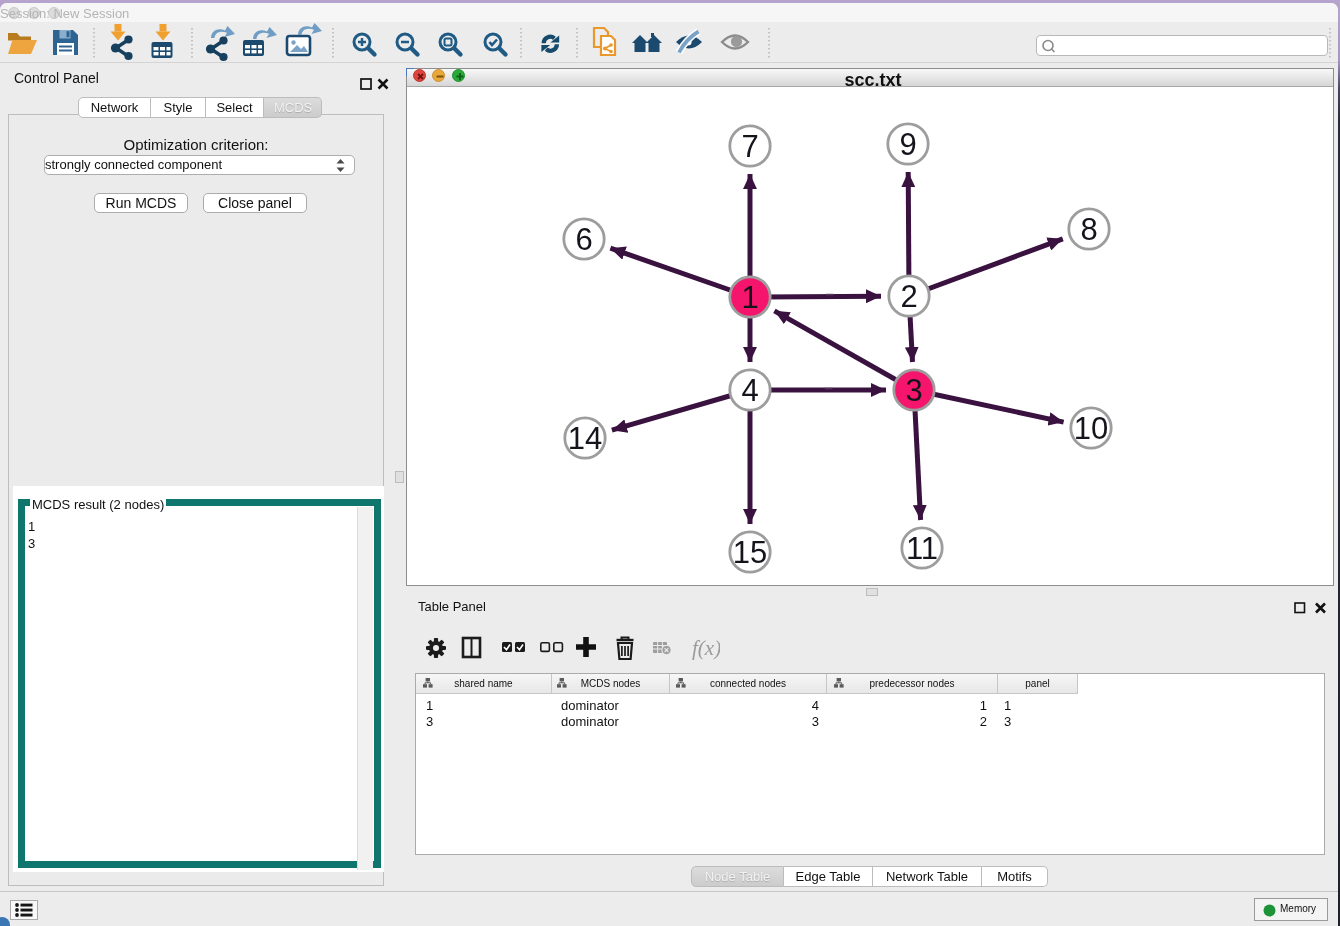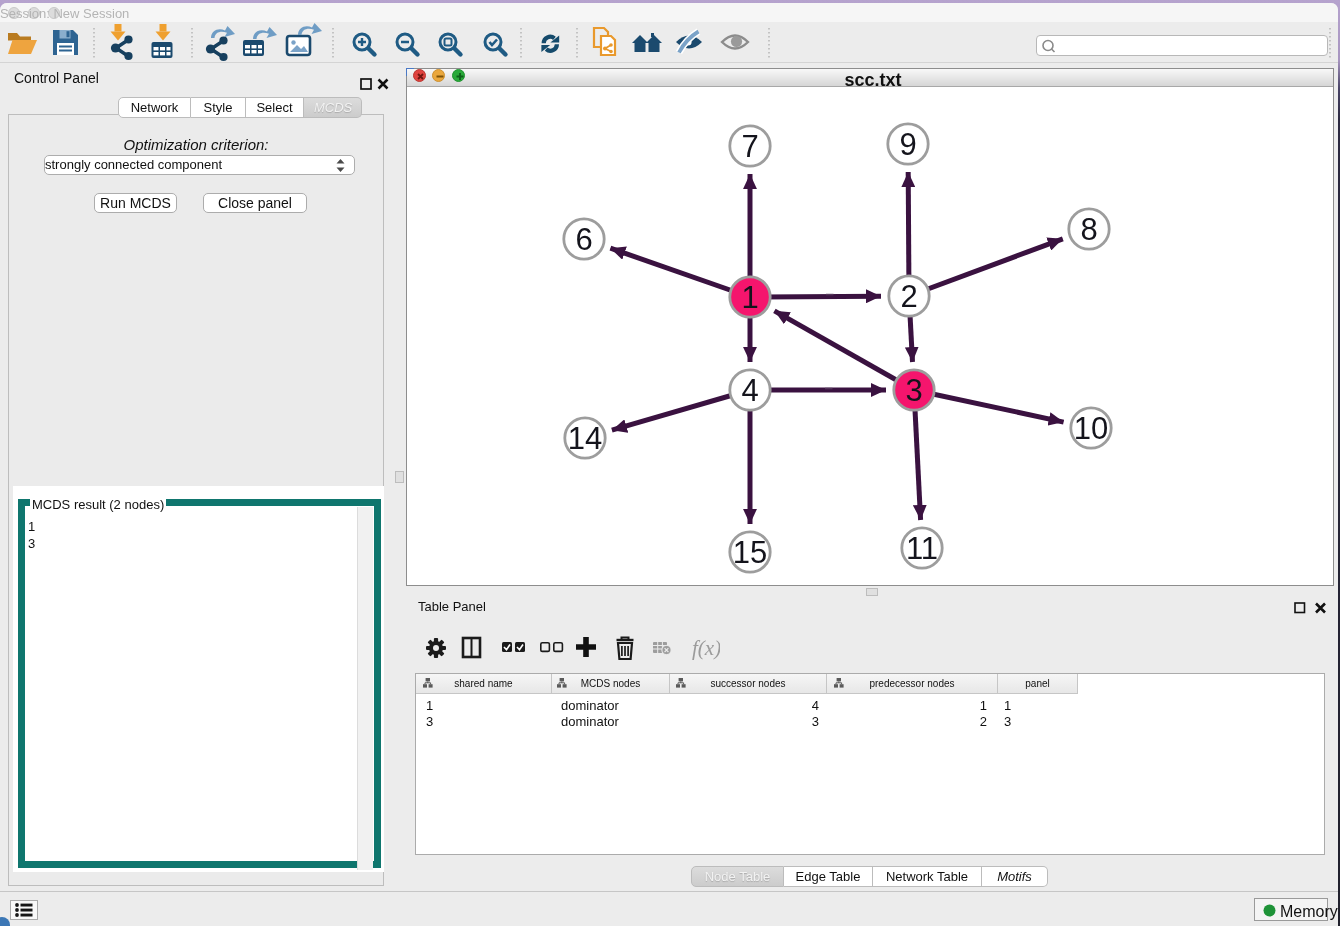--- a/index.html
+++ b/index.html
@@ -13,43 +13,43 @@
   #title-text { position:absolute; top:3px; left:0; width:1338px; text-align:left; font-size:13px; color:#b4b4b4; }
   
   #toolbar { position:absolute; left:0; top:19px; width:1338px; height:41px; background:#ececec; border-bottom:1px solid #d4d4d4; }
   #searchbox { position:absolute; left:1036px; top:13px; width:292px; height:21px; background:#fff; border:1px solid #b8b8b8; border-radius:4px; }
   
   #cpanel { position:absolute; left:0; top:60px; width:392px; height:828px; background:#ececec; }
   #cp-title { position:absolute; left:14px; top:7px; font-size:14px; color:#111; }
   .tabrow { position:absolute; height:21px; display:flex; z-index:3; }
   .tab { height:21px; border:1px solid #bcbcbc; border-left:none; background:#fff; font-size:13px; color:#111; text-align:center; line-height:20px; padding:0 10px; }
   .tab.first { border-left:1px solid #bcbcbc; border-radius:5px 0 0 5px; }
-  .tab.last { border-radius:0 5px 5px 0;font-style:italic; }
+  .tab.last { border-radius:0 5px 5px 0; }
   .tab.sel { background:linear-gradient(#dcdcdc,#cccccc); color:#f2f2f2; text-shadow:0 1px 1px #aaa; }
   #cp-content { position:absolute; left:8px; top:51px; width:376px; height:772px; background:#ebebeb; border:1px solid #bdbdbd; }
-  #optlabel { position:absolute; left:0; top:21px; width:100%; text-align:center; font-size:15px; color:#111;font-style:italic; }
+  #optlabel { position:absolute; left:0; top:21px; width:100%; text-align:center; font-size:15px; color:#111; }
   #dropdown { position:absolute; left:35px; top:40px; width:311px; height:20px; background:#fff; border:1px solid #adadad; border-radius:5px; font-size:13px; color:#111; line-height:18px; }
   .btn { position:absolute; height:20px; background:#fff; border:1px solid #acacac; border-radius:5px; font-size:14px; color:#111; text-align:center; line-height:18px; }
   #mcdsbox { position:absolute; left:9px; top:384px; width:363px; height:369px; background:#fff; border:7px solid #0f766e; }
   #mcdslabel { position:absolute; left:5px; top:-9px; background:#fff; padding:0 2px; font-size:13px; color:#111; }
   
   
   #netwin { position:absolute; left:406px; top:65px; width:928px; height:518px; background:#fff; border:1px solid #8d8d8d; }
   #nettitle { position:absolute; left:0; top:0; width:100%; height:18px; background:linear-gradient(#f8f8f8,#d6d6d6); border-bottom:1px solid #a8a8a8; }
   .mac { position:absolute; top:0px; width:13px; height:13px; border-radius:50%; }
   #nettitletext { position:absolute; left:3px; top:1px; width:100%; text-align:center; font-size:18px; font-weight:bold; color:#111; }
   
   #tpanel { position:absolute; left:392px; top:594px; width:946px; height:294px; background:#ececec; }
   #tp-title { position:absolute; left:26px; top:2px; font-size:13px; color:#111; }
   #ttable { position:absolute; left:23px; top:76px; width:910px; height:182px; background:#fff; border:1px solid #ababab; }
   .hdrcell { position:absolute; top:0; height:20px; background:linear-gradient(#f6f6f6,#e7e7e7); border-right:1px solid #c6c6c6; border-bottom:1px solid #c6c6c6; font-size:10px; color:#111; text-align:center; line-height:20px; }
   .rowtxt { position:absolute; font-size:13px; color:#111; }
   
   #statusbar { position:absolute; left:0; top:888px; width:1338px; height:32px; background:#ececec; border-top:1px solid #c6c6c6; }
-  #membtn { position:absolute; left:1254px; top:6px; width:74px; height:23px; background:#f4f4f4; border:1px solid #9a9a9a; font-size:16px; color:#111; }
+  #membtn { position:absolute; left:1254px; top:6px; width:74px; height:23px; background:#f4f4f4; border:1px solid #9a9a9a; font-size:10px; color:#111; }
   #listbtn { position:absolute; left:10px; top:8px; width:28px; height:20px; background:#f8f8f8; border:1px solid #aaa; }
 </style>
 </head>
 <body>
 <div id="win">
   <div id="titlebar">
     <div class="tl" style="left:8px;"></div>
     <div class="tl" style="left:28px;"></div>
     <div class="tl" style="left:48px;"></div>
     <div id="title-text">Session: New Session</div>
@@ -199,33 +199,33 @@
       </svg>
     </div>
   </div>
   <div id="cpanel">
     <div id="cp-title">Control Panel</div>
     <svg class="abs" style="left:360px; top:15px;" width="30" height="13" viewBox="0 0 30 13">
       <rect x="1" y="1" width="10" height="10" fill="none" stroke="#111" stroke-width="1.7"></rect>
       <path d="M18.5,1.5 L27.5,10.5 M27.5,1.5 L18.5,10.5" stroke="#111" stroke-width="2.5"></path>
     </svg>
     <div class="tabrow" style="left:78px; top:34px;">
-      <div class="tab first" style="width:73px;margin-left:40px;">Network</div>
+      <div class="tab first" style="width:73px;">Network</div>
         <div class="tab" style="width:55px;">Style</div>
         <div class="tab" style="width:58px;">Select</div>
         <div class="tab sel last" style="width:58px;">MCDS</div>
     </div>
     <div id="cp-content">
       <div id="optlabel">Optimization criterion:</div>
       <div id="dropdown">strongly connected component
       <svg style="position:absolute; right:8px; top:2px;" width="11" height="15" viewBox="0 0 11 15">
         <path d="M1.5,5.5 L5.5,1 L9.5,5.5 z M1.5,9.5 L5.5,14 L9.5,9.5 z" fill="#4a4a4a"></path>
       </svg>
     </div>
-      <div class="btn" style="left:85px; top:78px; width:83px;">Run MCDS</div>
+      <div class="btn" style="left:85px; top:78px; width:94px;">Run MCDS</div>
       <div class="btn" style="left:194px; top:78px; width:104px;">Close panel</div>
       <div style="position:absolute; left:4px; top:371px; width:371px; height:386px; background:#fff;"></div>
       <div id="mcdsbox">
         <div id="mcdslabel">MCDS result (2 nodes)</div>
         <div style="position:absolute; left:3px; top:13px; font-size:13px; color:#111; line-height:16.5px;">1<br>3</div>
         <div style="position:absolute; right:1px; top:1px; width:16px; height:363px; background:#f1f1f1; border-left:1px solid #dcdcdc;"></div>
       </div>
     </div>
   </div>
   <div id="netwin">
@@ -349,21 +349,21 @@
         <path d="M0,3.5 h14 M0,7 h14 M4.7,0 v11 M9.4,0 v11" stroke="#ececec" stroke-width="1"></path>
         <circle cx="13.5" cy="8" r="4.6" stroke="#ececec" stroke-width="1" fill="#9d9d9d"></circle>
         <path d="M11.6,6.2 l3.8,3.8 M15.4,6.2 l-3.8,3.8" stroke="#ececec" stroke-width="1.2"></path>
       </g>
 
       <text x="272" y="21" font-family="'Liberation Serif',serif" font-style="italic" font-size="21" fill="#9b9b9b">f(x)</text>
     </svg>
     <div id="ttable">
       <div class="hdrcell" style="left:0; width:136px;">shared name</div>
       <div class="hdrcell" style="left:136px; width:118px;">MCDS nodes</div>
-      <div class="hdrcell" style="left:254px; width:157px;">successor nodes</div>
+      <div class="hdrcell" style="left:254px; width:157px;">connected nodes</div>
       <div class="hdrcell" style="left:411px; width:171px;">predecessor nodes</div>
       <div class="hdrcell" style="left:582px; width:80px;">panel</div>
       <svg class="abs" style="left:0; top:0;" width="440" height="19" viewBox="0 0 440 19">
         <g fill="#5a5a5a">
           <g transform="translate(7,4)">
               <rect x="2.6" y="0" width="4.4" height="3.4"></rect>
               <rect x="0" y="6.2" width="4" height="3.4"></rect>
               <rect x="5.6" y="6.2" width="4" height="3.4"></rect>
               <path d="M4.8,3.4 v1.6 M2,4.8 h5.6 M2,4.8 v1.4 M7.6,4.8 v1.4" stroke="#5a5a5a" stroke-width="1" fill="none"></path>
             </g>

